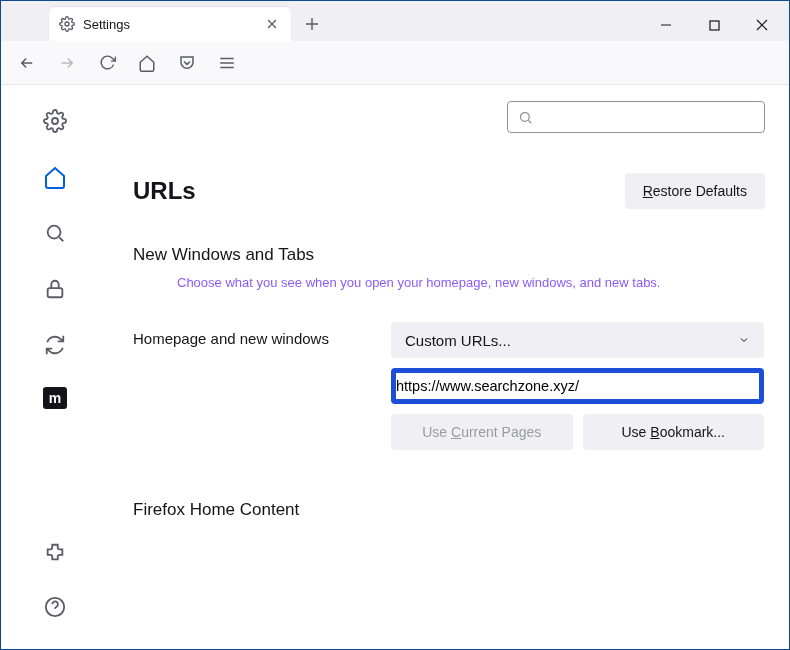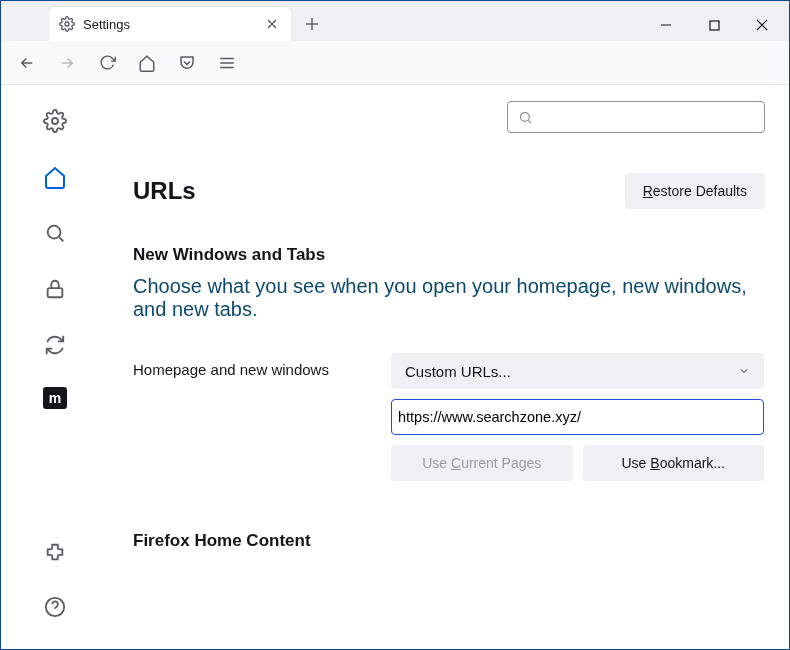--- a/index.html
+++ b/index.html
@@ -36,29 +36,29 @@
 
 .main { flex: 1; padding: 16px 24px 0 24px; overflow: hidden; }
 .searchrow { display: flex; justify-content: flex-end; margin-bottom: 40px; }
 .searchbox { width: 258px; height: 32px; border: 1px solid #8f8f9d; border-radius: 4px; display: flex; align-items: center; padding: 0 10px; gap: 8px; }
 .searchbox input { border: none; outline: none; flex: 1; font-size: 14px; background: transparent; }
 
 .headrow { display: flex; align-items: center; margin-bottom: 36px; }
 .h1 { font-size: 24px; font-weight: 600; color: #15141a; }
 .btn { background: #f0f0f4; border: none; height: 36px; padding: 0 18px; border-radius: 4px; font-size: 14px; color: #15141a; cursor: pointer; font-family: inherit; }
 
-.h2 { font-size: 17px; font-weight: 700; margin-bottom: 10px; }
-.desc { font-size: 20px; color: #0c4a6e; margin-bottom: 32px; }
+.h2 { font-size: 17px; font-weight: 400; margin-bottom: 10px; }
+.desc { font-size: 13px; color: #8b5cf6; margin-bottom: 32px; margin-left: 44px; }
 
 .formrow { display: flex; align-items: flex-start; margin-bottom: 18px; }
 .formlabel { width: 258px; font-size: 15px; padding-top: 8px; }
 .formctrl { width: 373px; display: flex; flex-direction: column; gap: 10px; }
 .select { height: 36px; background: #f0f0f4; border-radius: 4px; display: flex; align-items: center; padding: 0 14px; cursor: pointer; position: relative; font-size: 15px; }
 .select .chev { margin-left: auto; }
-.textinput { height: 36px; border: 1px solid #1d4ed8; border-radius: 4px; padding: 0 6px; font-size: 14.5px; outline: none; font-family: inherit; }
+.textinput { height: 36px; border: 5px solid #1d4ed8; border-radius: 4px; padding: 0 0; font-size: 14.5px; outline: none; font-family: inherit; }
 .btnrow { display: flex; gap: 10px; }
 .btnrow .btn { flex: 1; }
 .btn.disabled { color: #9a9aa2; }
 
 .section2 { margin-top: 50px; }
 
 svg { display: block; }
 </style>
 </head>
 <body>

